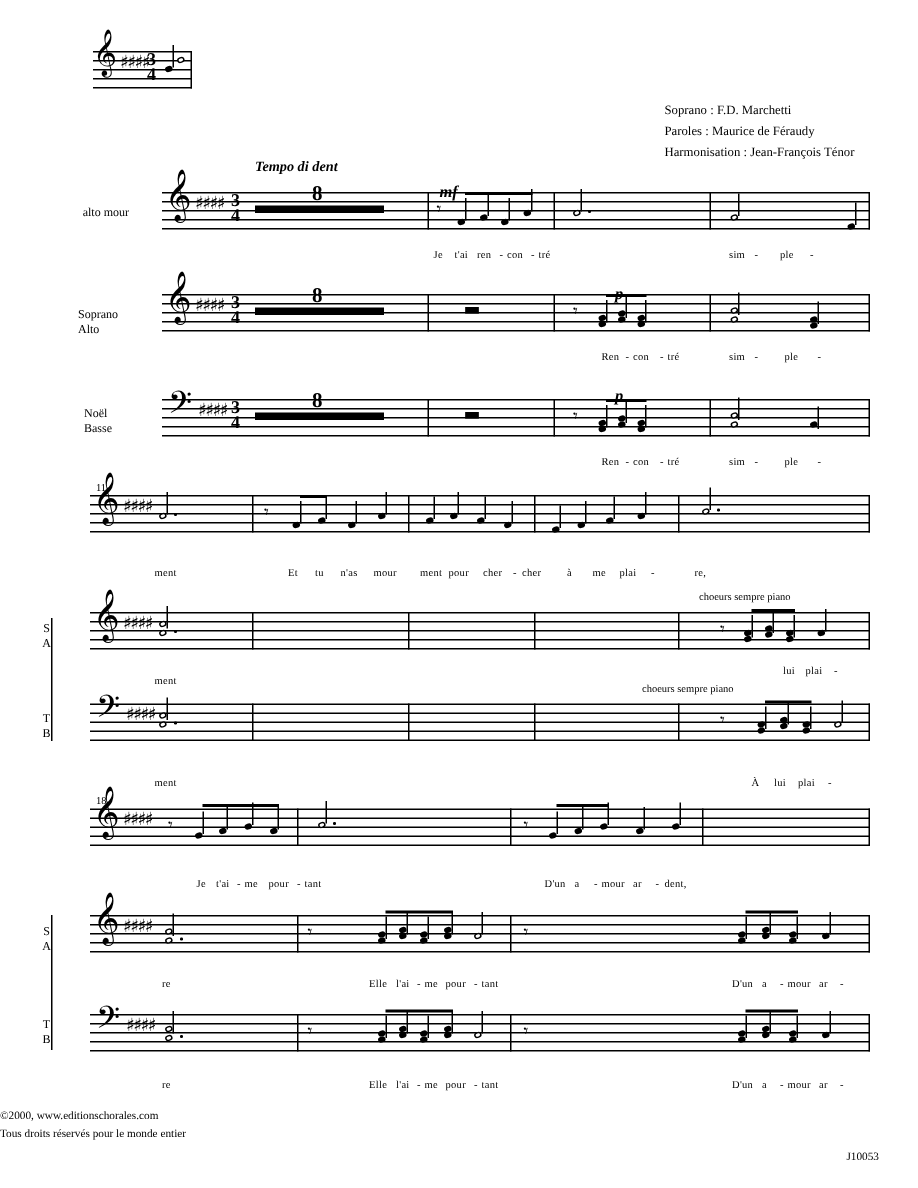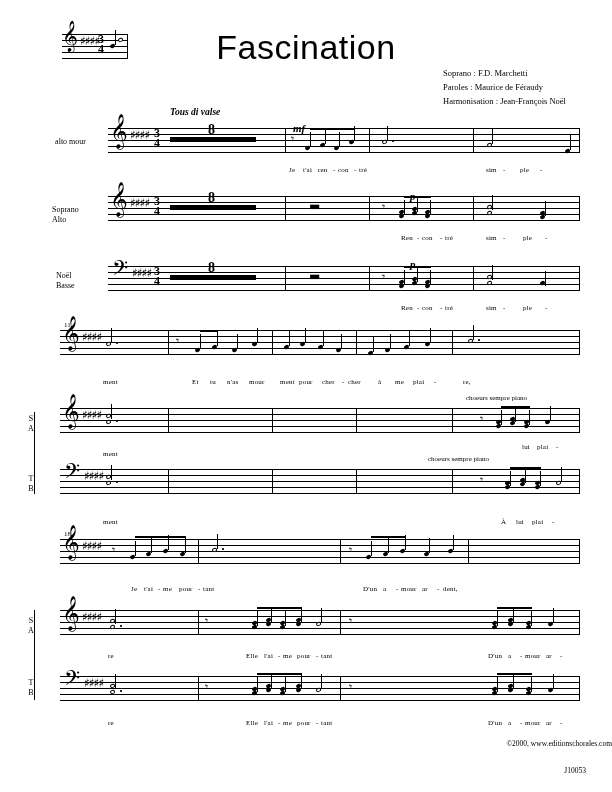--- a/index.html
+++ b/index.html
@@ -195,58 +195,57 @@
     position: absolute;
     width: 1.4px;
     background: #000;
   }
 
   
   .footer {
     position: absolute;
     width: 612px;
     left: 0;
-    text-align: right;
+    text-align: left;
     font-size: 7.5px;
     font-family: "Liberation Serif", serif;
   }
   #footer-0 { top: 739px; }
   #footer-1 { top: 751px; }
   #cat { position: absolute; right: 26px; top: 766px; font-size: 7.5px; }
 
   
   #incipit { left: 62px; top: 34px; width: 66px; }
 </style>
 </head>
 <body>
 
 <div class="page">
 
-  <div class="abs" id="title">Fascination</div>
 
   <div class="abs credits" id="credit-0">Soprano : F.D. Marchetti</div>
   <div class="abs credits" id="credit-1">Paroles : Maurice de Féraudy</div>
-  <div class="abs credits" id="credit-2">Harmonisation : Jean-François Noël</div>
+  <div class="abs credits" id="credit-2">Harmonisation : Jean-François Ténor</div>
 
   <div class="staff" id="incipit">
     <div class="line"></div>
       <div class="line"></div>
       <div class="line"></div>
       <div class="line"></div>
       <div class="line"></div>
   </div>
   <div class="clef" style="left:62px; top:22px; font-size:27px;">𝄞</div>
   <div class="keysig" style="left:80px; top:35px;">♯♯♯♯</div>
   <div class="timesig" style="left:96px; top:34px; width:10px;">3<br>4</div>
   <div class="note" style="left:110px; top:44px;"></div>
   <div class="stem" style="left:115px; top:30px;"></div>
   <div class="note hollow" style="left:118px; top:38px;"></div>
   <div class="barline" style="left:127px; top:34px;"></div>
 
-  <div class="abs" id="tempo">Tous di valse</div>
+  <div class="abs" id="tempo">Tempo di dent</div>
 
   <div class="partlabel" style="left:40px; top:137px; width:46px;">alto mour</div>
   <div class="staff" style="left:108px; top:128px; width:472px;">
     <div class="line"></div>
       <div class="line"></div>
       <div class="line"></div>
       <div class="line"></div>
       <div class="line"></div>
   </div>
   <div class="clef" style="left:110px; top:116px;">𝄞</div>
@@ -715,15 +714,16 @@
   <div class="lyric" style="left:316px; top:719px;">-</div>
   <div class="lyric" style="left:321px; top:719px;">tant</div>
   <div class="lyric" style="left:488px; top:719px;">D'un</div>
   <div class="lyric" style="left:508px; top:719px;">a</div>
   <div class="lyric" style="left:520px; top:719px;">-</div>
   <div class="lyric" style="left:525px; top:719px;">mour</div>
   <div class="lyric" style="left:546px; top:719px;">ar</div>
   <div class="lyric" style="left:560px; top:719px;">-</div>
 
   <div class="footer" id="footer-0">©2000, www.editionschorales.com</div>
+  <div class="footer" id="footer-1">Tous droits réservés pour le monde entier</div>
   <div class="abs" id="cat">J10053</div>
 
 </div>
 
 </body></html>

